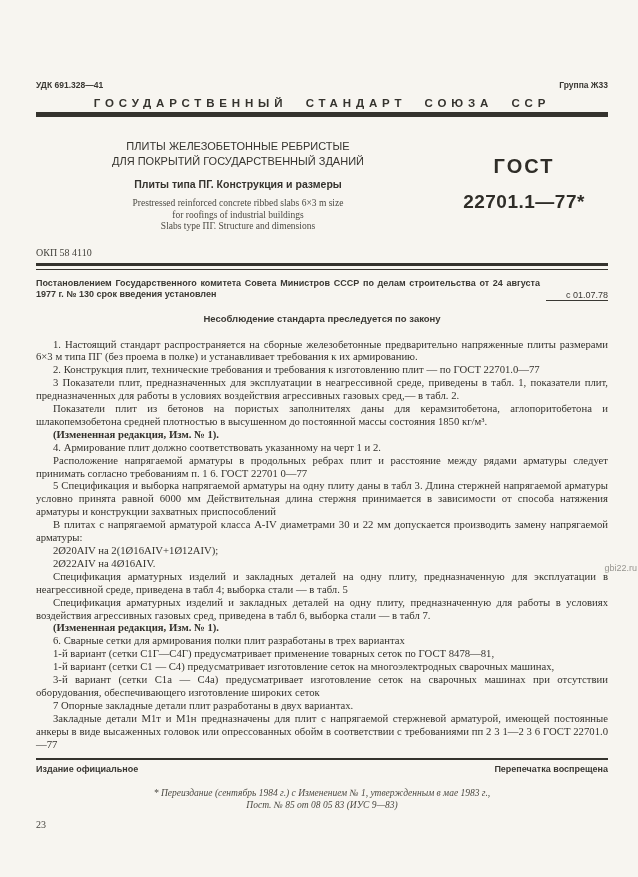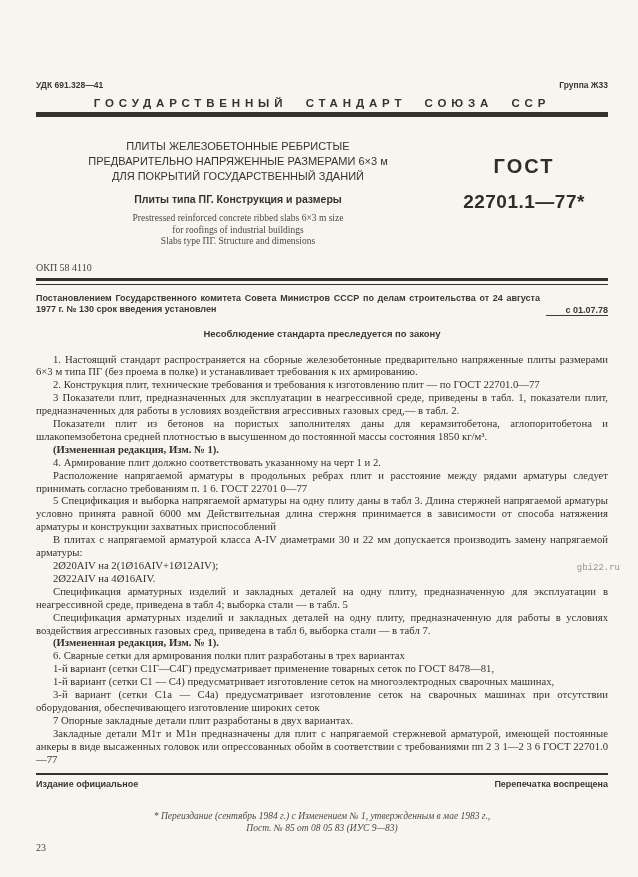--- a/index.html
+++ b/index.html
@@ -44,58 +44,57 @@
   
   .okp{margin-top:14px;font-size:10px;color:#45433d;}
   .double-rule{margin-top:5px;height:3px;
     border-top:3px solid #35332e;border-bottom:1px solid #35332e;}
   
   .decree-row{display:flex;margin-top:8px;align-items:flex-end;}
   .decree-text{flex:1;font-family:"Liberation Sans", sans-serif;
     font-weight:bold;font-size:9px;line-height:11.5px;color:#3a3833;
     text-align:justify;padding-right:6px;}
   .decree-date{width:62px;font-family:"Liberation Sans", sans-serif;
-    font-weight:bold;font-size:9px;color:#3a3833;
+    font-weight:normal;font-size:9px;color:#3a3833;
     border-bottom:1px solid #3a3833;text-align:right;white-space:nowrap;}
   .law-notice{margin-top:12px;text-align:center;
     font-family:"Liberation Sans", sans-serif;font-weight:bold;
     font-size:9.5px;color:#3a3833;}
   
   .doc-body{margin-top:14px;font-size:10.7px;line-height:12.9px;color:#34322d;}
   .para{margin:0;text-indent:17px;text-align:justify;}
   .para.bold{font-weight:bold;}
   .para.formula{text-align:left;}
   
   .footer-rule{margin-top:7px;height:0;border-top:2px solid #35332e;}
   .footer-row{display:flex;justify-content:space-between;margin-top:4px;
     font-family:"Liberation Sans", sans-serif;font-weight:bold;
     font-size:9px;color:#3a3833;}
-  .footnote{margin-top:21px;text-align:center;font-style:italic;
+  .footnote{margin-top:13px;text-align:center;font-style:italic;
     font-size:9.5px;line-height:12px;color:#4b4942;}
   .page-number{margin-top:8px;font-size:10px;color:#45433d;}
-  .watermark{position:absolute;right:18px;top:563px;
-    font-family:Liberation Mono, monospace;font-size:9px;color:#97958f;}
+  .watermark{position:absolute;right:1px;top:563px;
+    font-family:Liberation Sans, sans-serif;font-size:9px;color:#97958f;}
 </style>
 </head>
 <body>
 
 <div class="page">
 
   <div class="hdr-row">
     <span>УДК 691.328—41</span>
     <span>Группа Ж33</span>
   </div>
 
   <div class="union-title">ГОСУДАРСТВЕННЫЙ СТАНДАРТ СОЮЗА ССР</div>
   <div class="heavy-bar"></div>
 
   <div class="title-row">
     <div class="title-left">
       <div class="ru-line">ПЛИТЫ ЖЕЛЕЗОБЕТОННЫЕ РЕБРИСТЫЕ</div>
-      <div class="ru-line">ПРЕДВАРИТЕЛЬНО НАПРЯЖЕННЫЕ РАЗМЕРАМИ 6×3 м</div>
       <div class="ru-line">ДЛЯ ПОКРЫТИЙ ГОСУДАРСТВЕННЫЙ ЗДАНИЙ</div>
       <div class="subtitle">Плиты типа ПГ. Конструкция и размеры</div>
       <div class="eng eng-first">Prestressed reinforced concrete ribbed slabs 6×3 m size</div>
       <div class="eng">for roofings of industrial buildings</div>
       <div class="eng">Slabs type ПГ. Structure and dimensions</div>
     </div>
     <div class="title-right">
       <div class="gost-label">ГОСТ</div>
       <div class="gost-number">22701.1—77*</div>
     </div>

